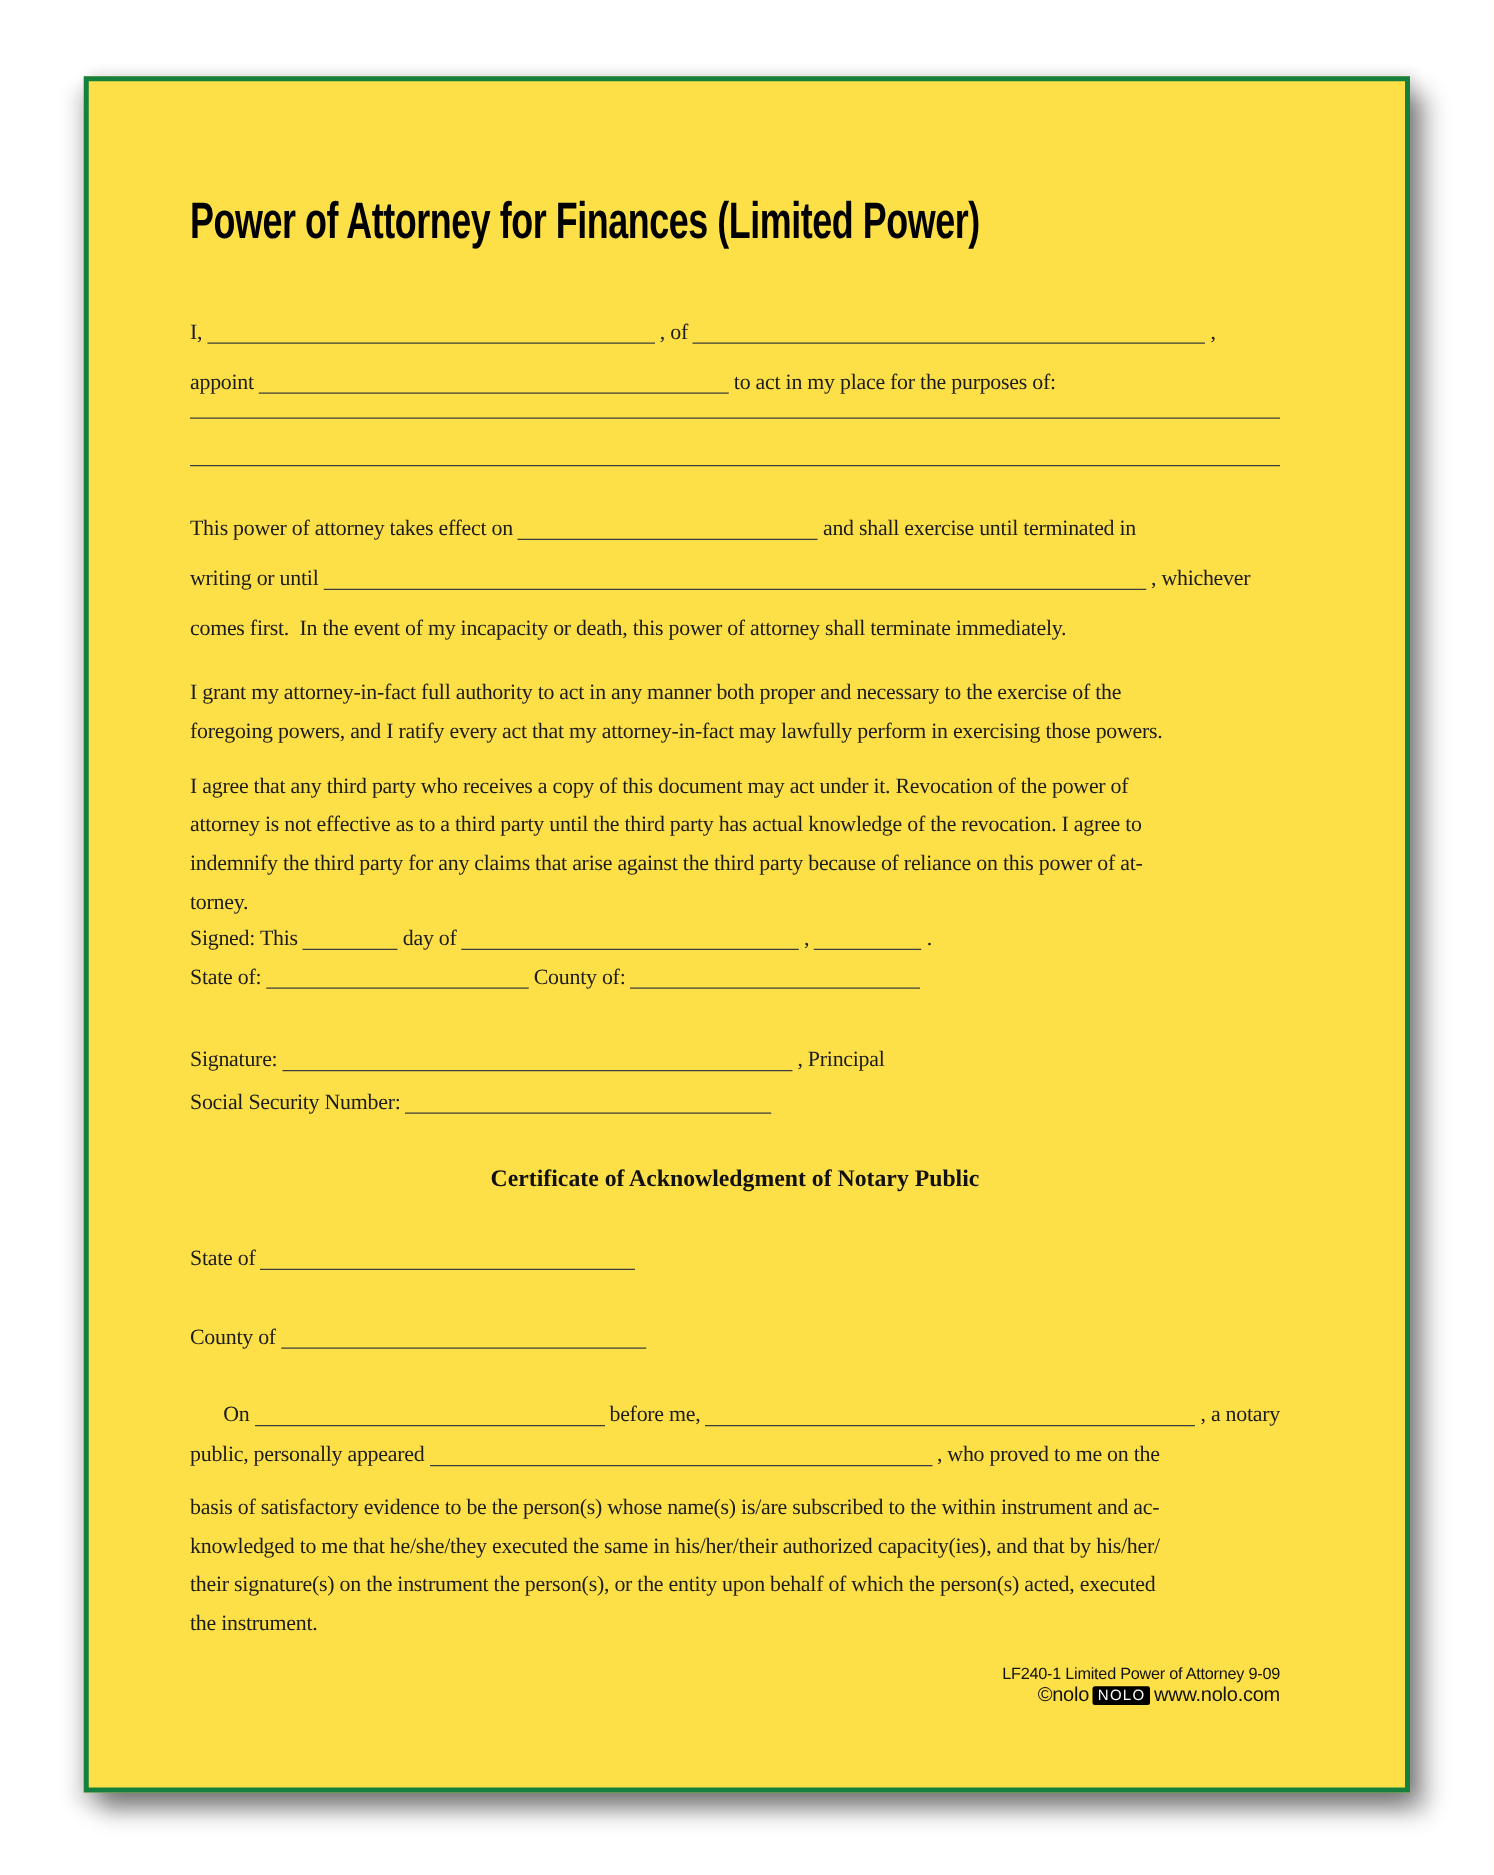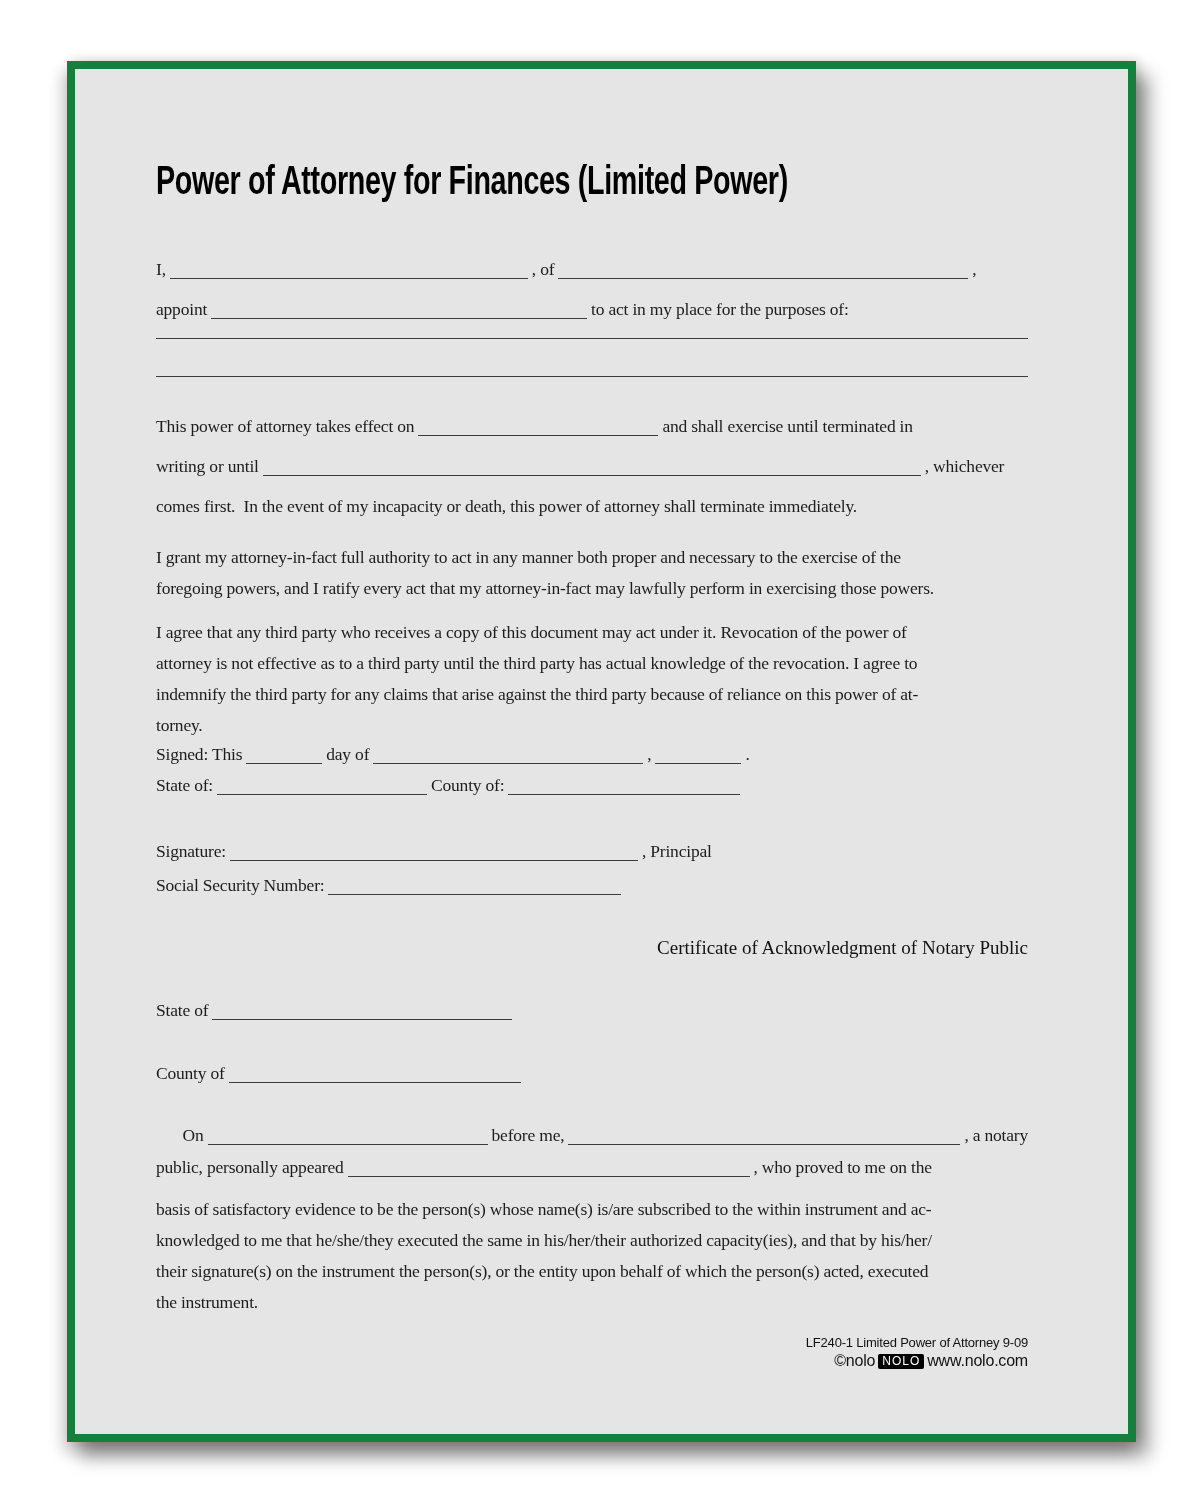--- a/index.html
+++ b/index.html
@@ -1,20 +1,20 @@
 <!DOCTYPE html>
 <html><head>
 <meta charset="utf-8">
 <style>
   html,body { margin:0; padding:0; background:#ffffff; }
   body { width:1195px; height:1500px; position:relative;
          font-family:"Liberation Serif", serif; color:#1c1c1c; }
 
   .page { position:absolute; left:67px; top:61px; width:1053px; height:1365px;
-          background:#e5e5e5; border:8px solid #15803d;
+          background:#fde047; border:4px solid #15803d;
           box-shadow: 12px 14px 18px rgba(0,0,0,0.42),
                       -6px 10px 14px rgba(0,0,0,0.16),
                       4px -2px 10px rgba(0,0,0,0.12); }
 
   .content { position:absolute; left:81px; right:100px; top:0; }
 
   .title { margin:86px 0 0; font-family:"Liberation Sans", sans-serif;
            font-weight:bold; font-size:41px; line-height:50px; color:#000;
            white-space:nowrap; transform:scaleX(0.70); transform-origin:0 50%;
            letter-spacing:-0.5px; }
@@ -34,21 +34,21 @@
   .intro-1 { margin-top:51px; }
   .term-1  { margin-top:36px; }
   .term-3  { line-height:26px; font-size:17.5px;
              letter-spacing:-0.2px; white-space:nowrap; }
   .grant-para { margin-top:23px; }
   .third-para { margin-top:13px; }
   .signed-line { margin-top:0; margin-bottom:5px; }
   .signature-line { margin-top:40px; margin-bottom:8px; }
 
   .notary-heading { margin:37px 0 0; font-size:19px; line-height:26px;
-                    font-weight:normal; text-align:right; color:#111; }
+                    font-weight:bold; text-align:center; color:#111; }
   .n-state  { margin-top:36px; }
   .n-county { margin-top:37px; }
   .n-on     { margin-top:36px; margin-bottom:6px;text-align:right; }
   .n-body   { margin-top:8px; }
 
   .footer { position:absolute; right:100px; bottom:64px; text-align:right;
             font-family:"Liberation Sans", sans-serif; font-weight:normal;
             color:#111; }
   .footer-line1 { font-size:13px; line-height:16px; letter-spacing:-0.2px; }
   .footer-line2 { font-size:16px; line-height:19px; letter-spacing:-0.2px; }

